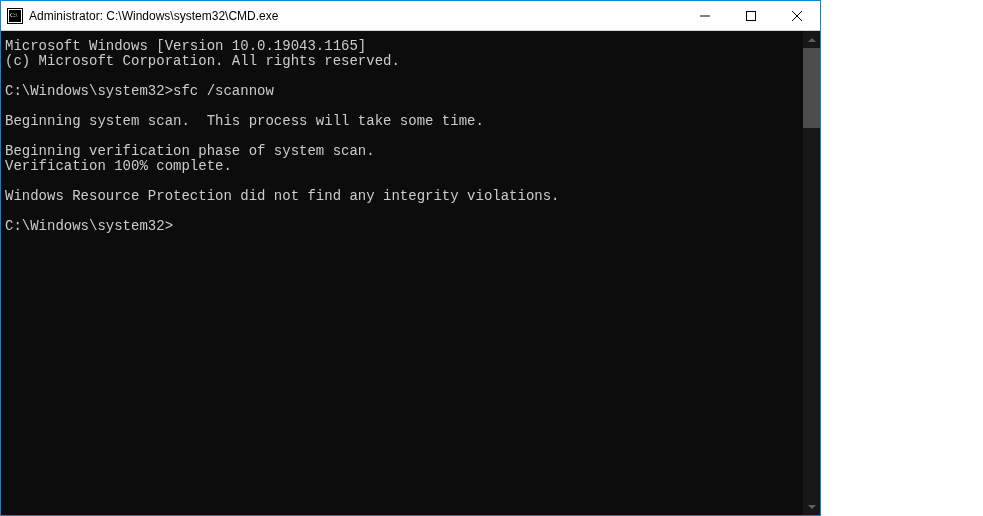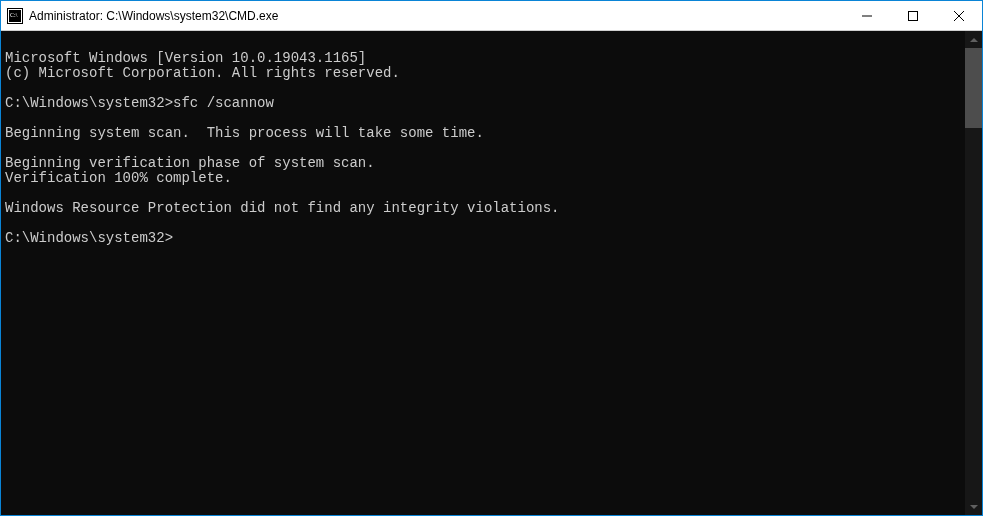--- a/index.html
+++ b/index.html
@@ -4,21 +4,21 @@
   <style>
     * { margin: 0; padding: 0; box-sizing: border-box; }
     body {
       width: 983px;
       height: 516px;
       background: #fff;
       font-family: "Segoe UI", Tahoma, sans-serif;
       overflow: hidden;
     }
     .window {
-      width: 983px;
+      width: 821px;
       height: 516px;
       border: 1px solid #0a84d6;
       display: flex;
       flex-direction: column;
       background: #fff;
     }
     .titlebar {
       height: 30px;
       background: #fff;
       display: flex;
@@ -60,21 +60,21 @@
       position: relative;
     }
     .console {
       flex: 1;
       background: #0c0c0c;
       color: #cccccc;
       font-family: Consolas, "Courier New", monospace;
       font-size: 14px;
       line-height: 15px;
       white-space: pre;
-      padding: 20px 0 0 4px;
+      padding: 8px 0 0 4px;
       overflow: hidden;
     }
     .scrollbar {
       width: 17px;
       background: #171717;
       display: flex;
       flex-direction: column;
     }
     .scroll-arrow {
       height: 17px;

